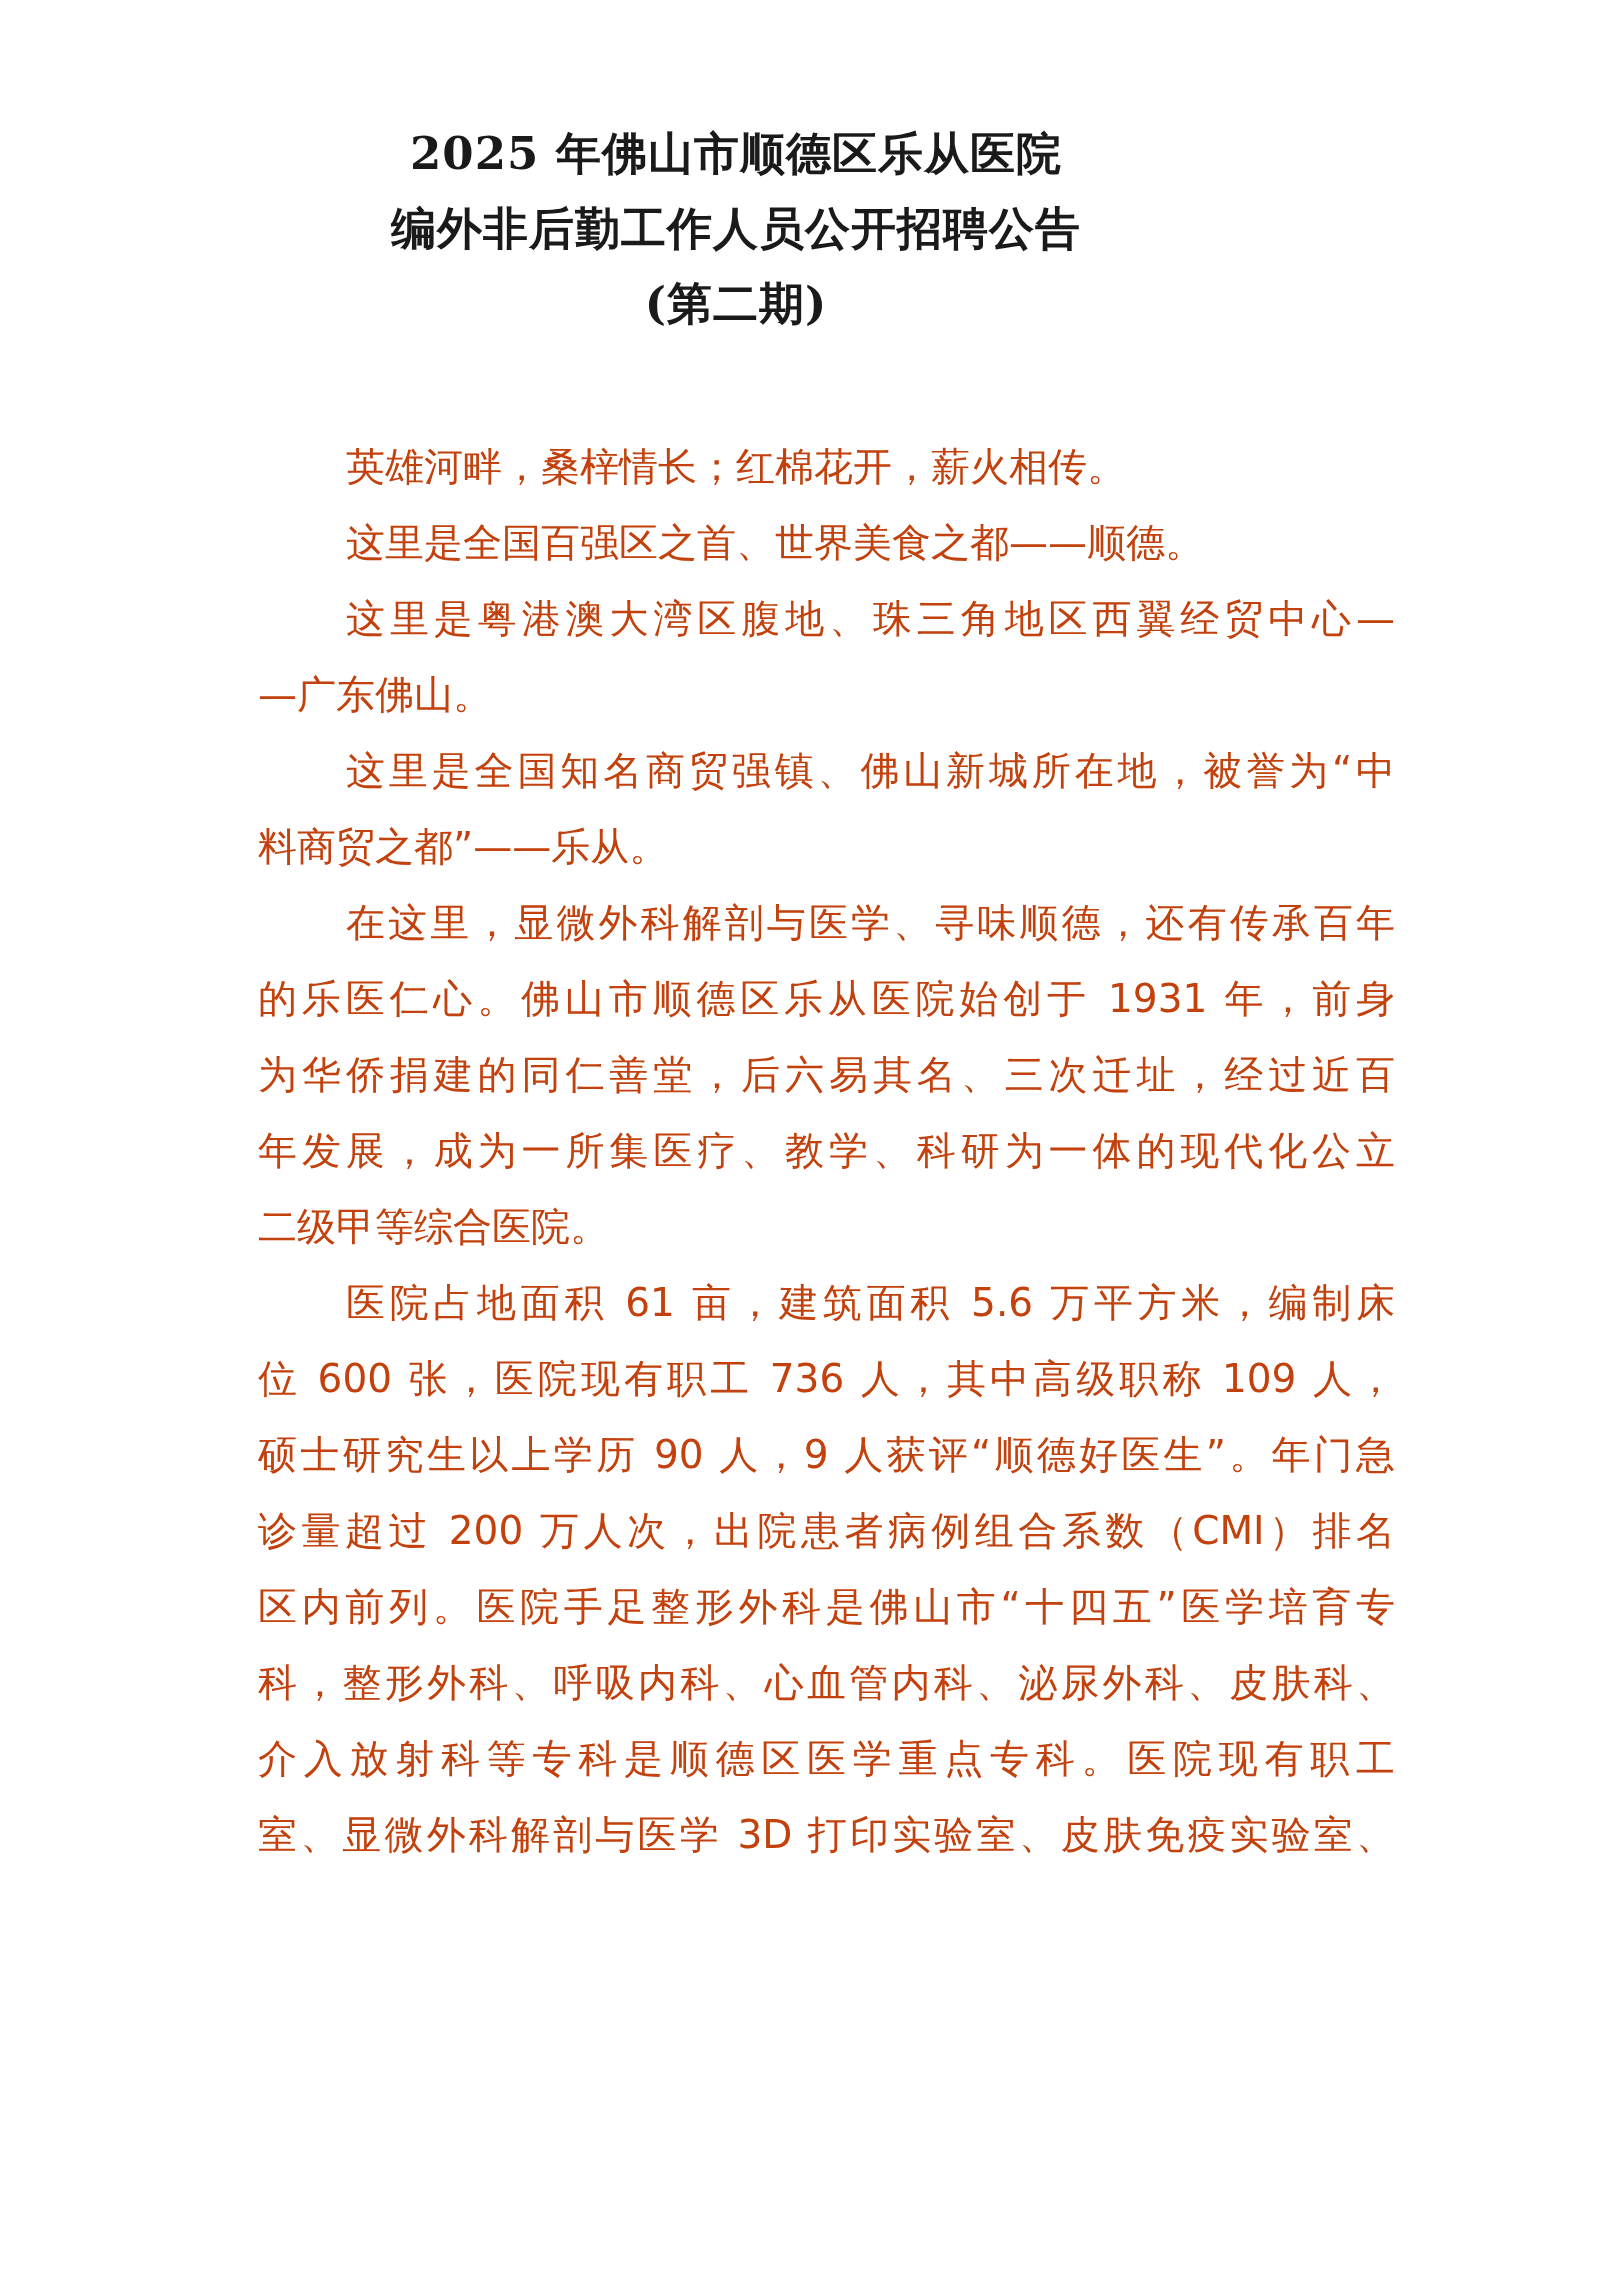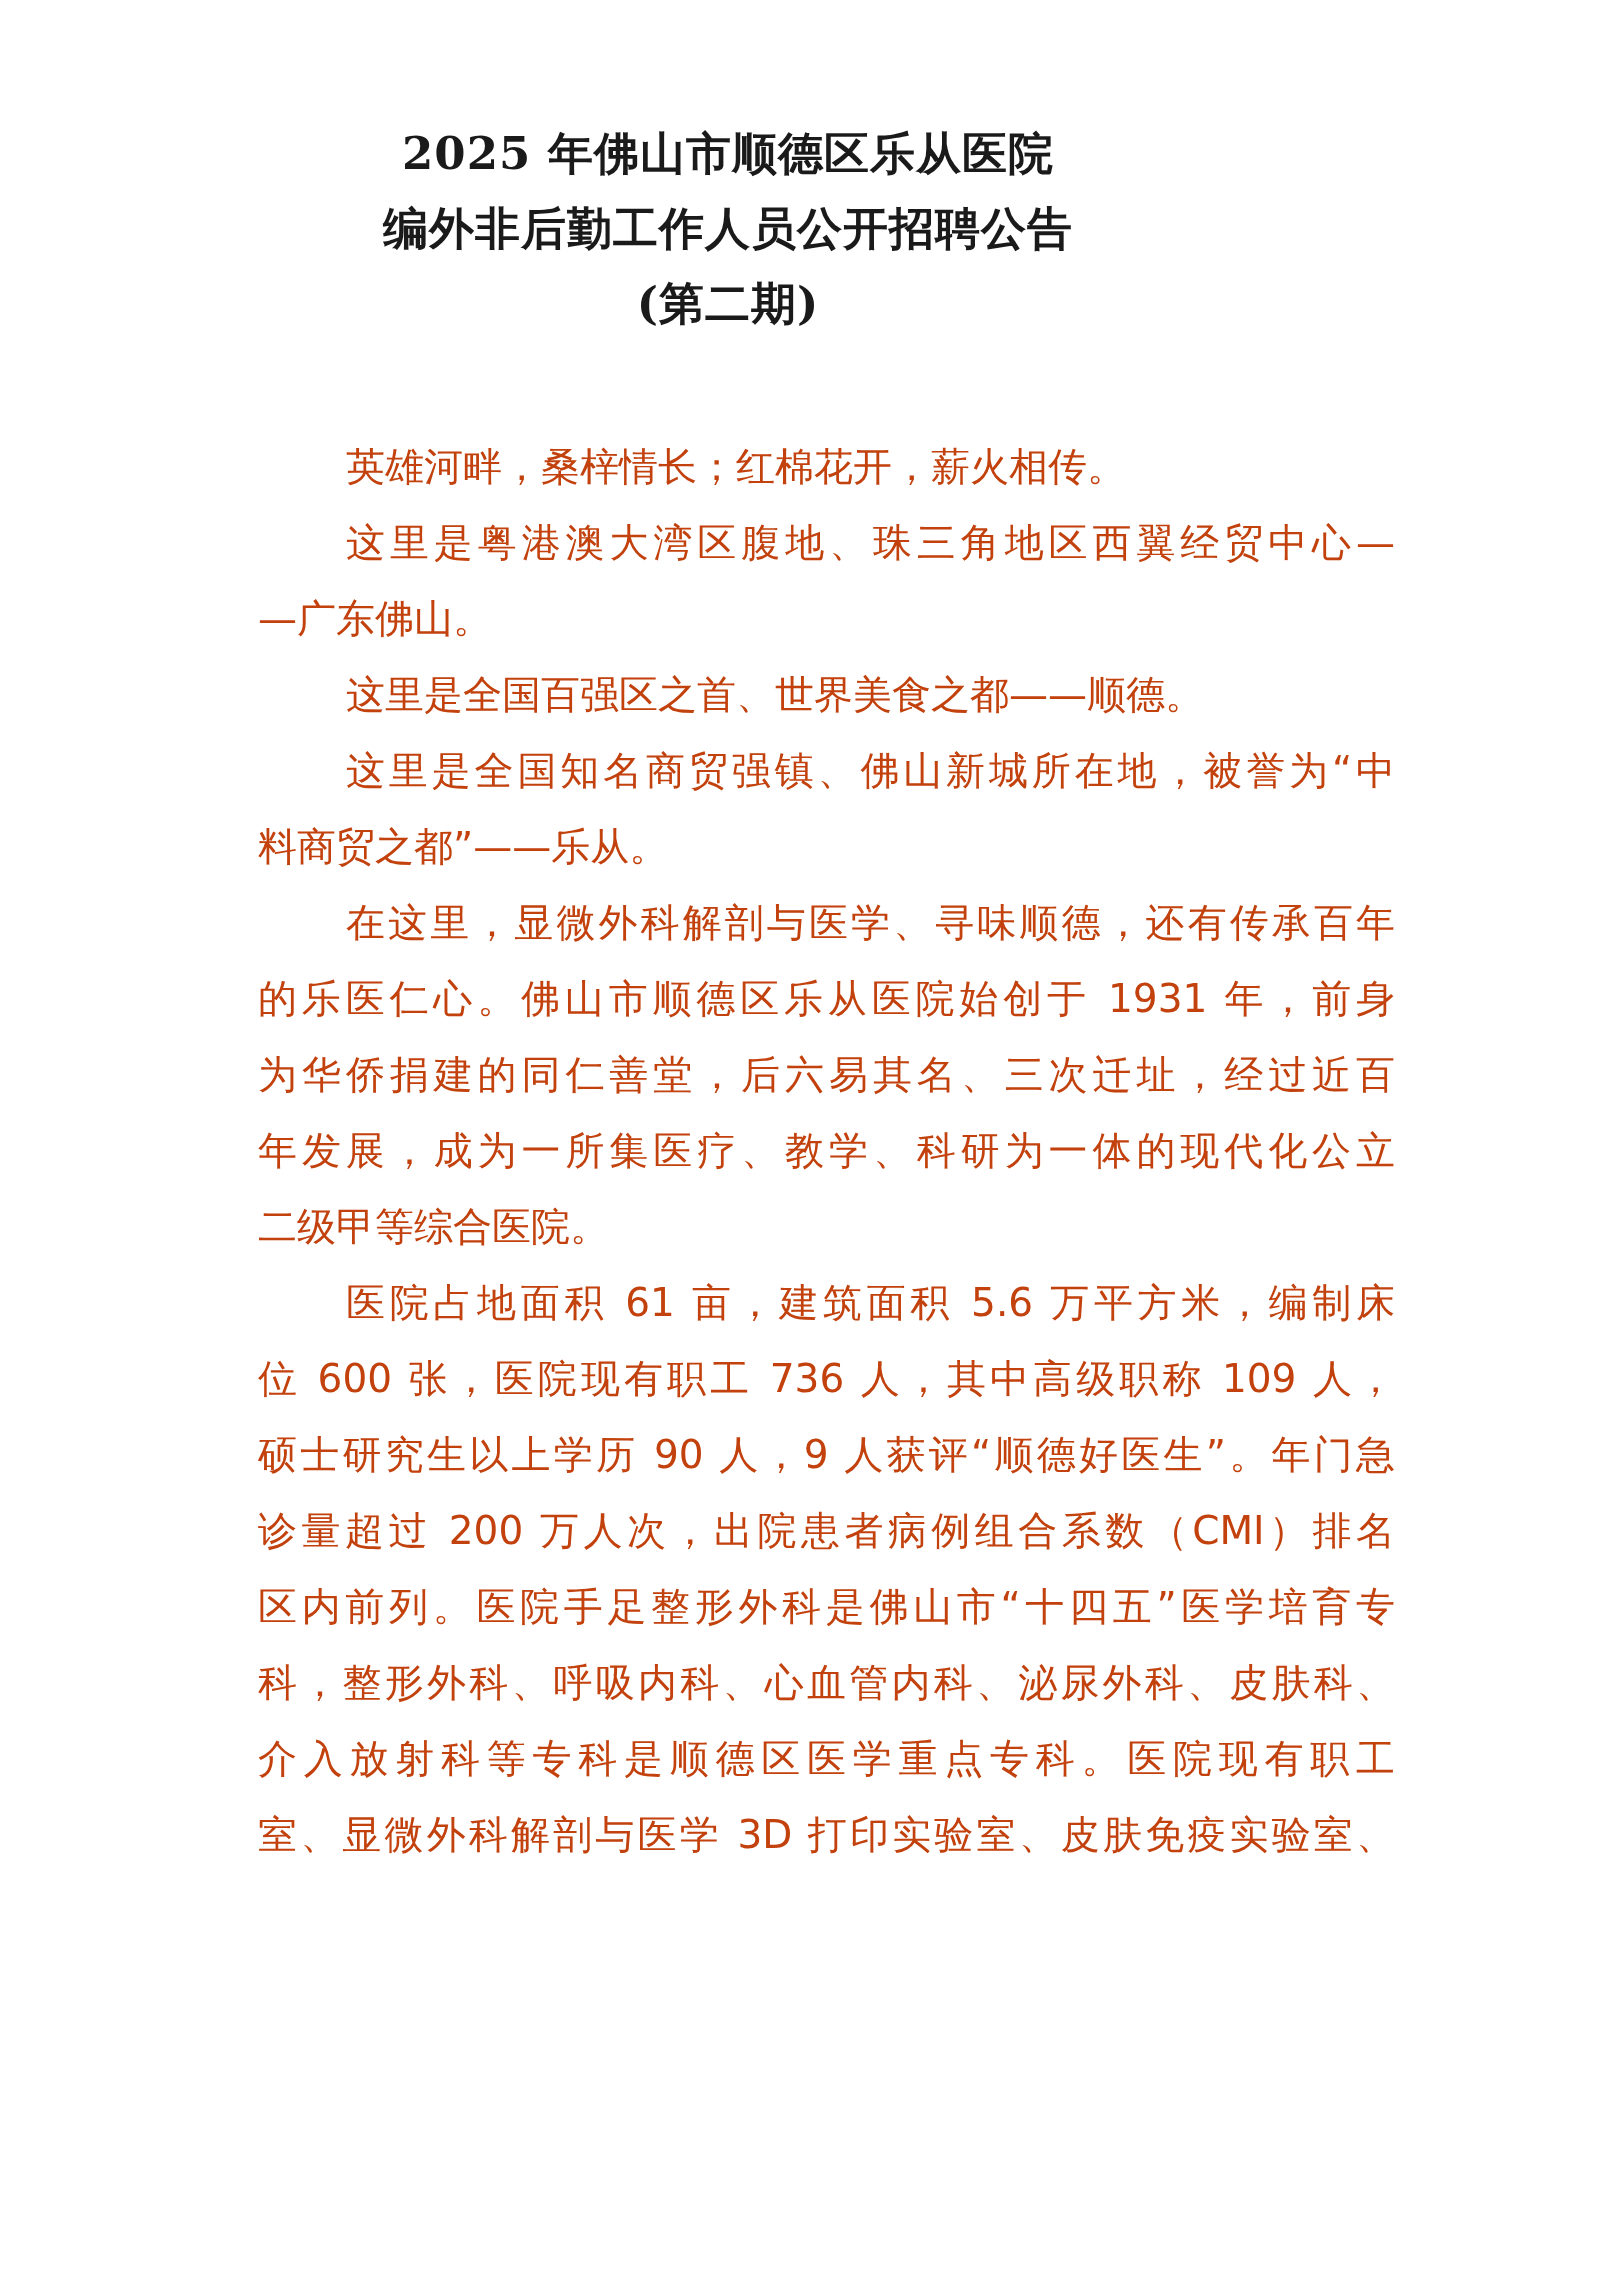--- a/index.html
+++ b/index.html
@@ -16,21 +16,21 @@
     }
     .page {
       position: absolute;
       left: 0; top: 0;
       width: 1620px;
       height: 2292px;
       background: #ffffff;
     }
     .title-block {
       position: absolute;
-      left: 0;
+      left: 8px;
       top: 116px;
       width: 1456px;
       text-align: center;
     }
     .title-line {
       display: block;
       font-family: "DejaVu Serif", "Liberation Serif", serif;
       font-weight: bold;
       font-size: 45px;
       line-height: 75px;
@@ -74,26 +74,26 @@
     <span class="title-line">(第二期)</span>
   </div>
 
   <div class="body-block">
 
     <div>
       <span class="line indent last">英雄河畔，桑梓情长；红棉花开，薪火相传。</span>
     </div>
 
     <div>
-      <span class="line indent">这里是粤港澳大湾区腹地、珠三角地区西翼经贸中心—</span>
-      <span class="line last">—广东佛山。</span>
+      <span class="line indent last">这里是全国百强区之首、世界美食之都——顺德。</span>
     </div>
 
     <div>
-      <span class="line indent last">这里是全国百强区之首、世界美食之都——顺德。</span>
+      <span class="line indent">这里是粤港澳大湾区腹地、珠三角地区西翼经贸中心—</span>
+      <span class="line last">—广东佛山。</span>
     </div>
 
     <div>
       <span class="line indent">这里是全国知名商贸强镇、佛山新城所在地，被誉为“中</span>
       <span class="line last">料商贸之都”——乐从。</span>
     </div>
 
     <div>
       <span class="line indent">在这里，显微外科解剖与医学、寻味顺德，还有传承百年</span>
       <span class="line">的乐医仁心。佛山市顺德区乐从医院始创于 1931 年，前身</span>

